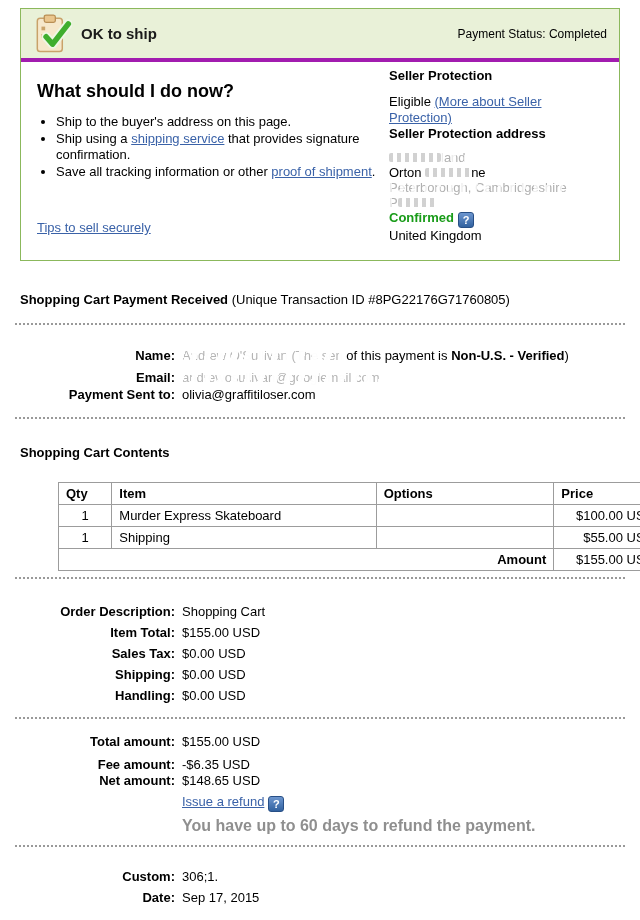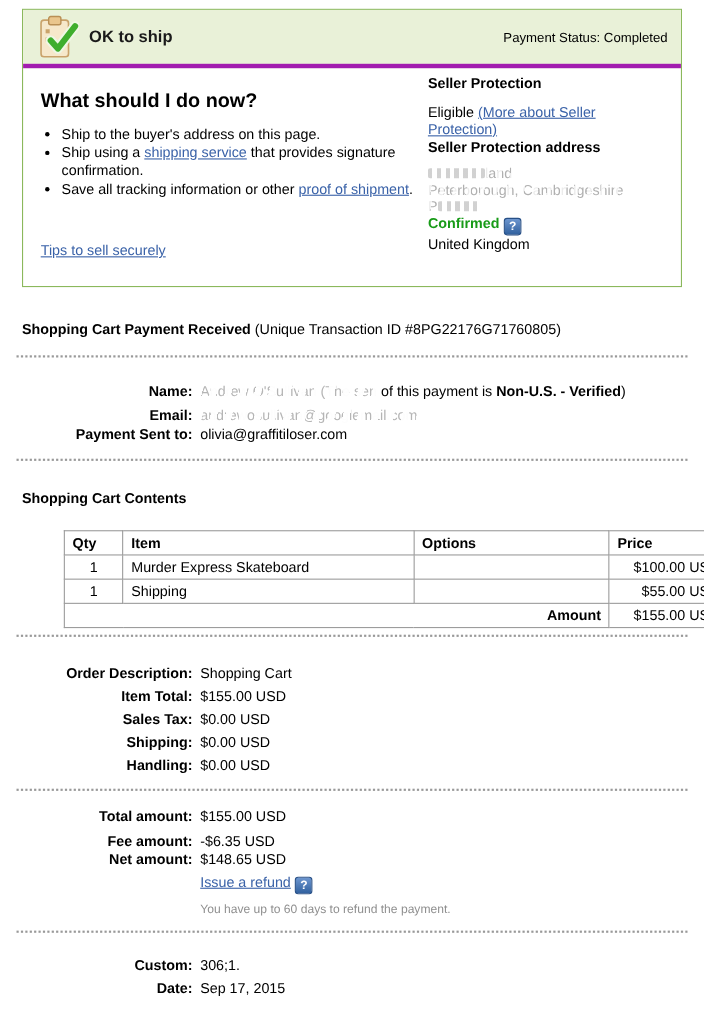--- a/index.html
+++ b/index.html
@@ -75,21 +75,21 @@
   
   table.cart { border-collapse:collapse; margin-left:58px; width:604px; }
   table.cart th, table.cart td { border:1px solid #9c9c9c; padding:3px 7px; font-size:13px; }
   table.cart th { text-align:left; font-weight:bold; }
   th.c-qty, td.c-qty { width:36px; text-align:center; }
   td.c-item { width:238px; }
   td.c-opt { width:155px; }
   th.c-price, td.c-price { width:88px; text-align:right; }
   td.amt-lbl { text-align:right; font-weight:bold; padding-right:10px; }
 
-  .note { color:#8f8f8f; font-size:11px; }
+  .note { color:#8f8f8f; font-size:16px;font-weight:bold; }
 </style>
 </head>
 <body>
 
 <div class="info-box">
   <div class="info-head">
     <svg class="ok-icon" viewBox="0 0 40 44">
       <rect x="2.5" y="5" width="27" height="36" rx="3" fill="#f6e8cb" stroke="#c9a26a" stroke-width="1.6"></rect>
       <rect x="10" y="1.5" width="12" height="8" rx="2" fill="#eac68d" stroke="#b98f55" stroke-width="1.4"></rect>
       <rect x="7" y="14" width="4" height="4" fill="#caa46b"></rect>
@@ -114,20 +114,21 @@
     </div>
 
     <div class="col-right">
       <h4>Seller Protection</h4>
       <div class="sp-eligible">
         <span>Eligible </span><a>(More about Seller Protection)</a>
       </div>
       <h4 class="sp-addr-head">Seller Protection address</h4>
       <div class="addr">
         <div><span class="blob" style="width:52px"></span><span class="faded">land</span></div>
+        <div><span>Orton</span> <span class="blob" style="width:46px"></span><span>ne</span></div>
         <div><span class="faded">Peterborough, Cambridgeshire</span></div>
         <div><span class="faded">P</span><span class="blob" style="width:40px"></span></div>
         <div>
           <span class="confirmed">Confirmed</span><span class="help">?</span>
         </div>
         <div><span>United Kingdom</span></div>
       </div>
     </div>
   </div>
 </div>

